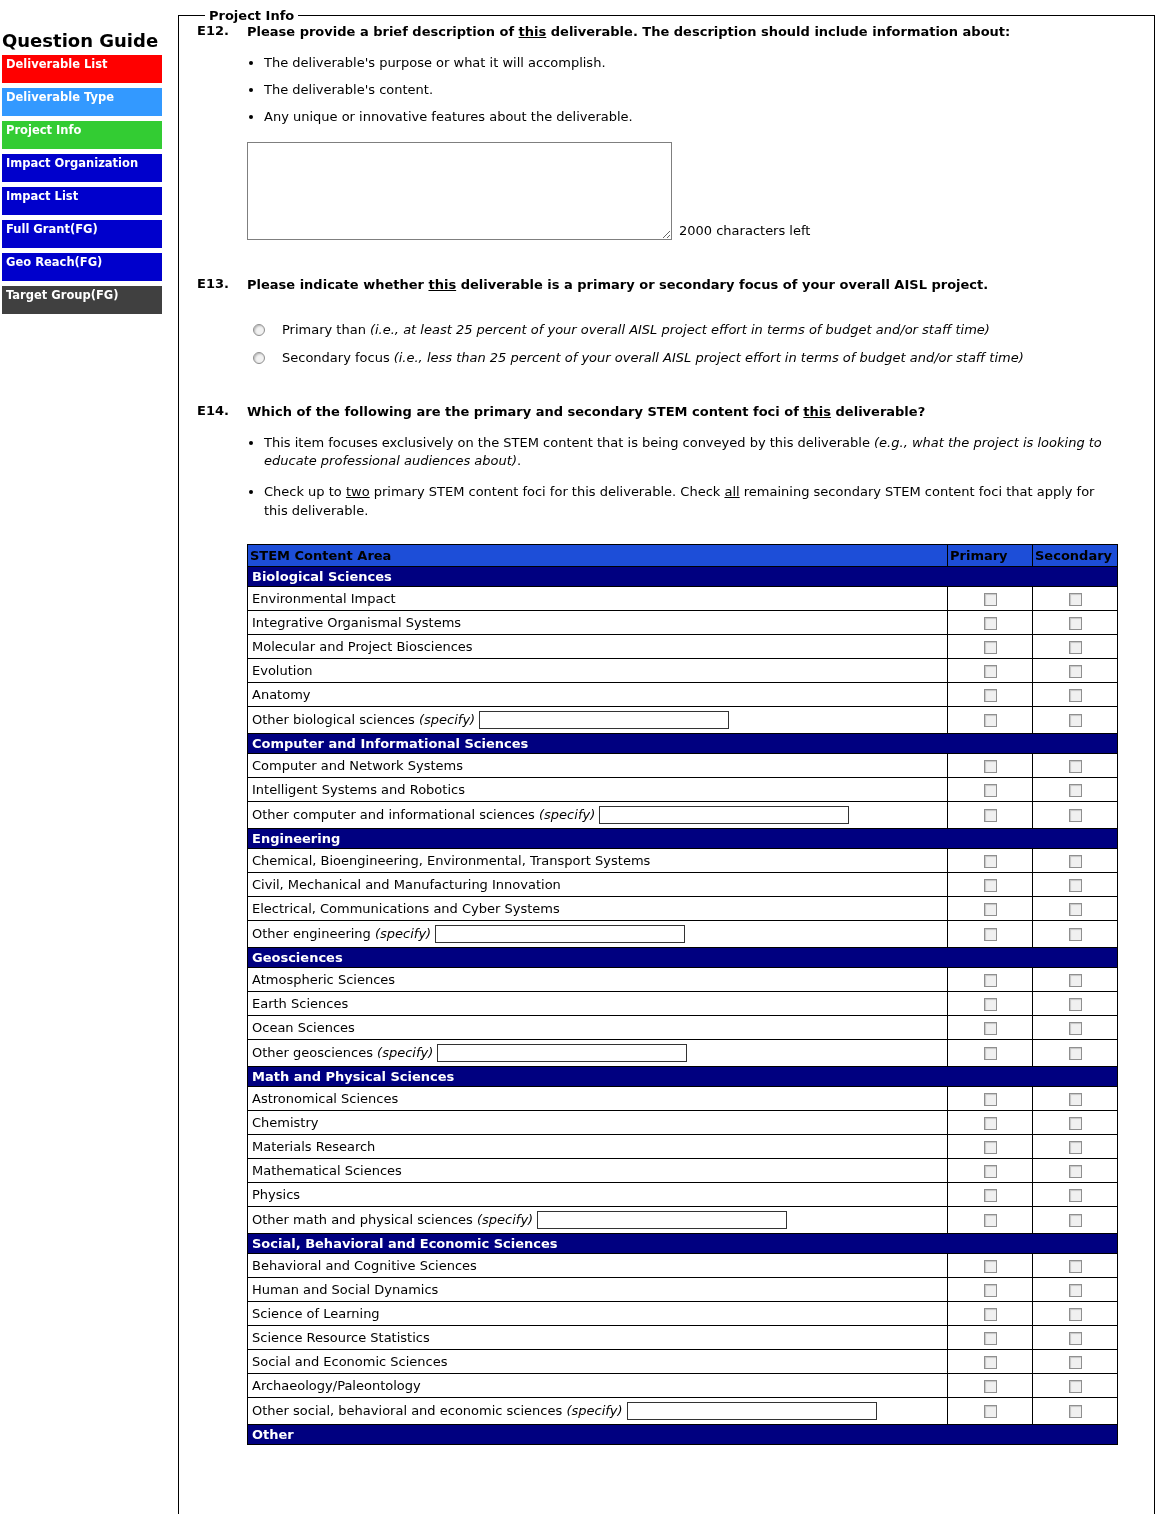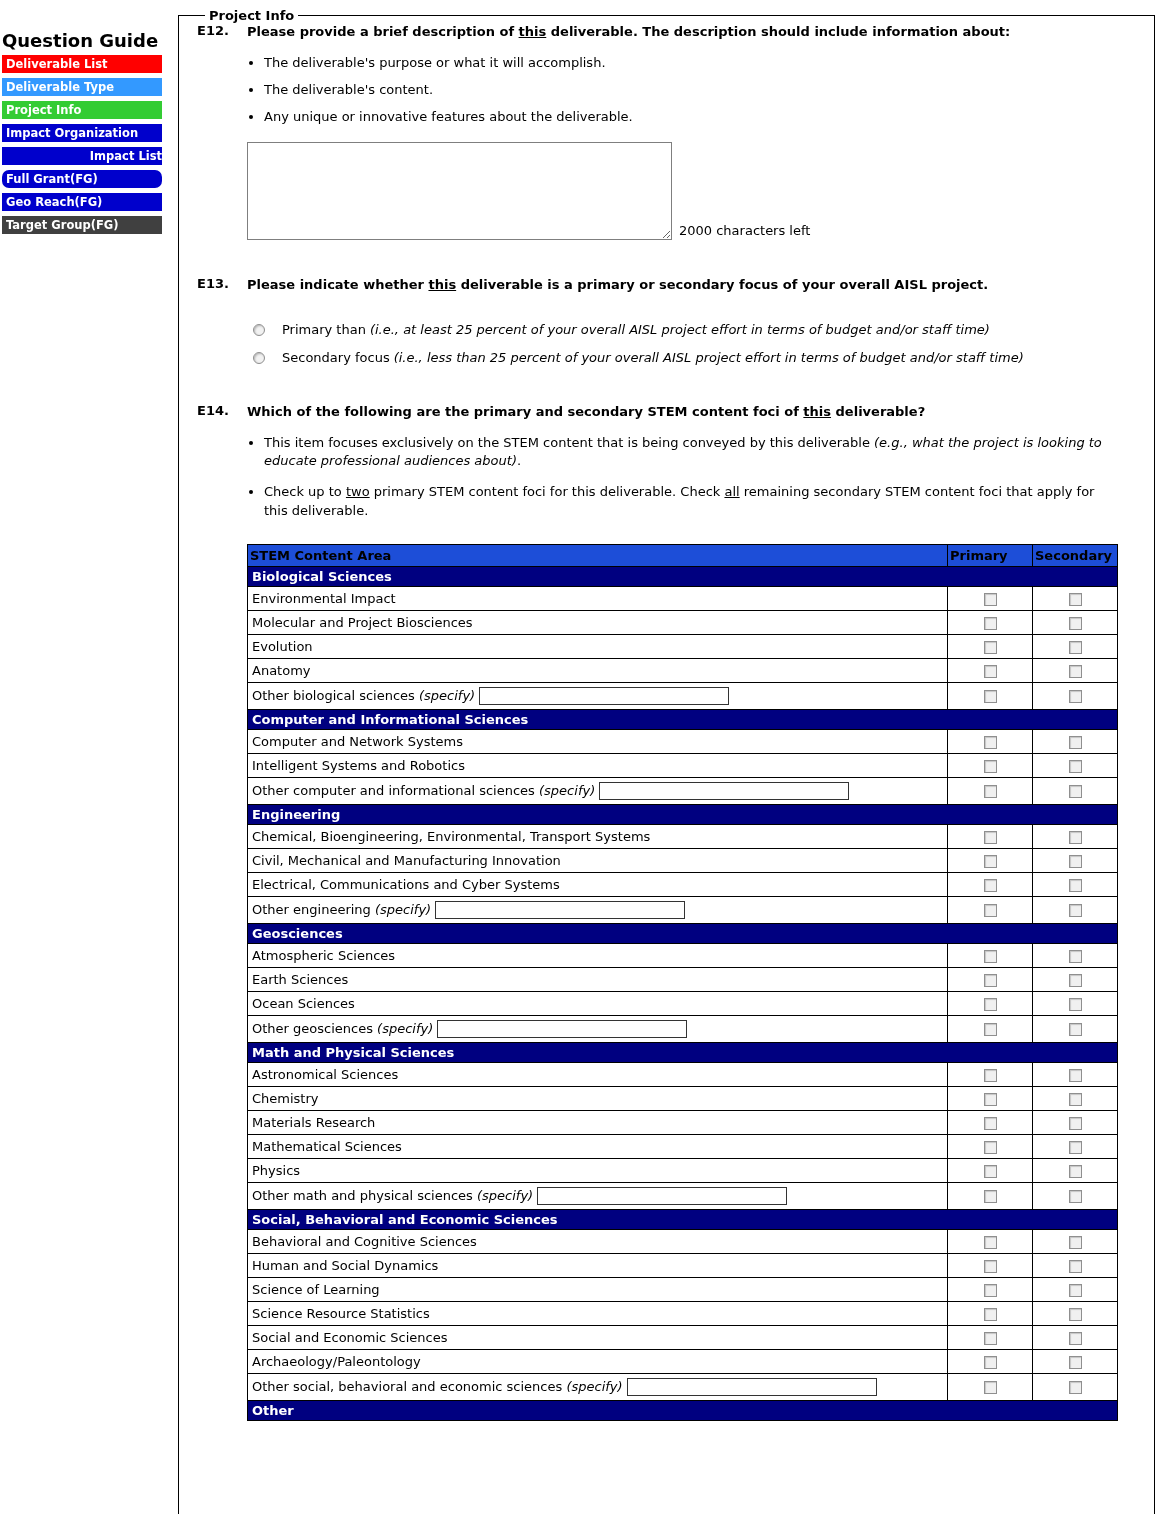--- a/index.html
+++ b/index.html
@@ -9,21 +9,21 @@
     font-family: "DejaVu Sans", "Liberation Sans", sans-serif;
     font-size: 13px;
     color: #000;
     overflow: hidden;
     position: relative;
   }
   
   .sidebar { position: absolute; left: 2px; top: 30px; width: 160px; }
   .sidebar-title { font-weight: bold; font-size: 18px; padding: 0 0 4px 0; }
   .nav-item {
-    width: 160px; height: 18px;
+    width: 160px; height: 28px;
     color: #ffffff; font-weight: bold; font-size: 11.5px;
     padding: 2px 0 0 4px; margin-bottom: 5px;
     cursor: pointer; white-space: nowrap; overflow: hidden;
   }
   
   fieldset.main {
     position: absolute; left: 178px; top: 8px;
     width: 977px; height: 1580px;
     border: 1px solid #000; padding: 0 18px 0 18px;
   }
@@ -87,22 +87,22 @@
 </head>
 <body>
 
 <div class="sidebar">
   <div class="sidebar-title">Question Guide</div>
   <div>
       <div class="nav-item" style="background: rgb(255, 0, 0);">Deliverable List</div>
       <div class="nav-item" style="background: rgb(51, 153, 255);">Deliverable Type</div>
       <div class="nav-item" style="background: rgb(51, 204, 51);">Project Info</div>
       <div class="nav-item" style="background: rgb(0, 0, 204);">Impact Organization</div>
-      <div class="nav-item" style="background: rgb(0, 0, 204); text-align: right;">Impact List</div>
-      <div class="nav-item" style="background: rgb(0, 0, 204); border-radius: 7px;">Full Grant(FG)</div>
+      <div class="nav-item" style="background: rgb(0, 0, 204);">Impact List</div>
+      <div class="nav-item" style="background: rgb(0, 0, 204);">Full Grant(FG)</div>
       <div class="nav-item" style="background: rgb(0, 0, 204);">Geo Reach(FG)</div>
       <div class="nav-item" style="background: #404040;">Target Group(FG)</div>
     </div>
 </div>
 
 <fieldset class="main">
   <legend>Project Info</legend>
 
   <div class="q-row" id="q12">
     <div class="q-num">E12.</div>
@@ -162,20 +162,25 @@
         <tbody>
             <tr class="section-row">
               <td colspan="3">Biological Sciences</td>
             </tr>
             <tr>
               <td class="area-cell"><span>Environmental Impact</span></td>
               <td class="chk-cell"><span class="checkbox"></span></td>
               <td class="chk-cell"><span class="checkbox"></span></td>
             </tr>
             <tr>
+              <td class="area-cell"><span>Integrative Organismal Systems</span></td>
+              <td class="chk-cell"><span class="checkbox"></span></td>
+              <td class="chk-cell"><span class="checkbox"></span></td>
+            </tr>
+            <tr>
               <td class="area-cell"><span>Molecular and Project Biosciences</span></td>
               <td class="chk-cell"><span class="checkbox"></span></td>
               <td class="chk-cell"><span class="checkbox"></span></td>
             </tr>
             <tr>
               <td class="area-cell"><span>Evolution</span></td>
               <td class="chk-cell"><span class="checkbox"></span></td>
               <td class="chk-cell"><span class="checkbox"></span></td>
             </tr>
             <tr>

